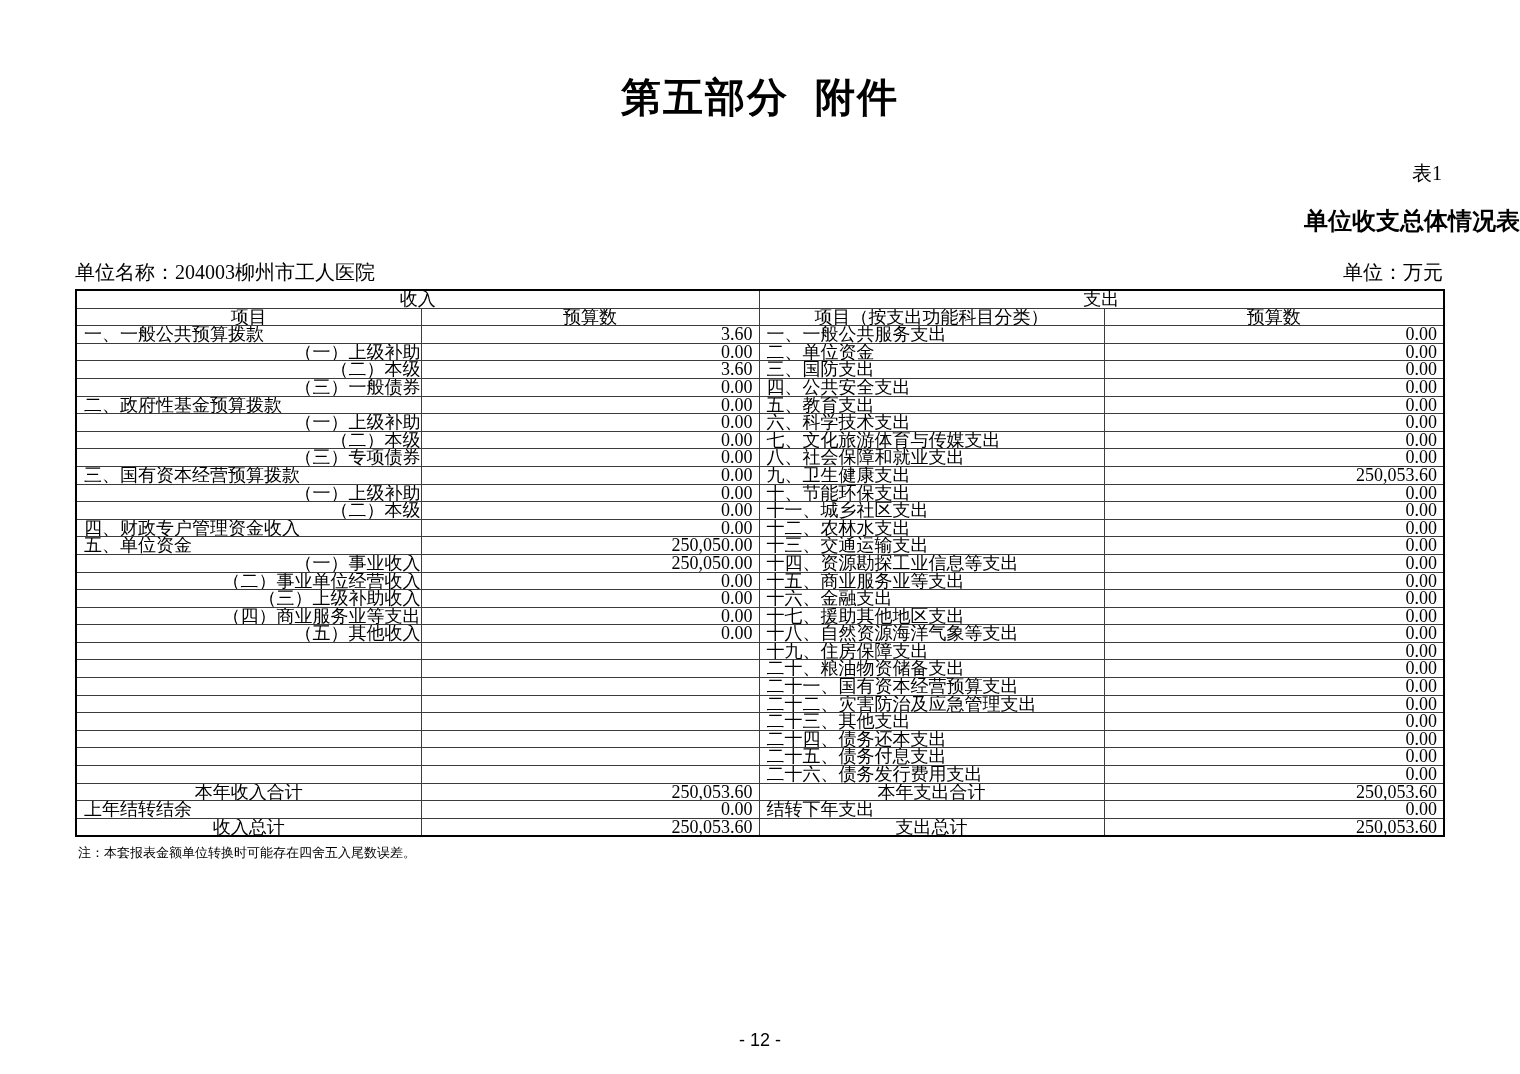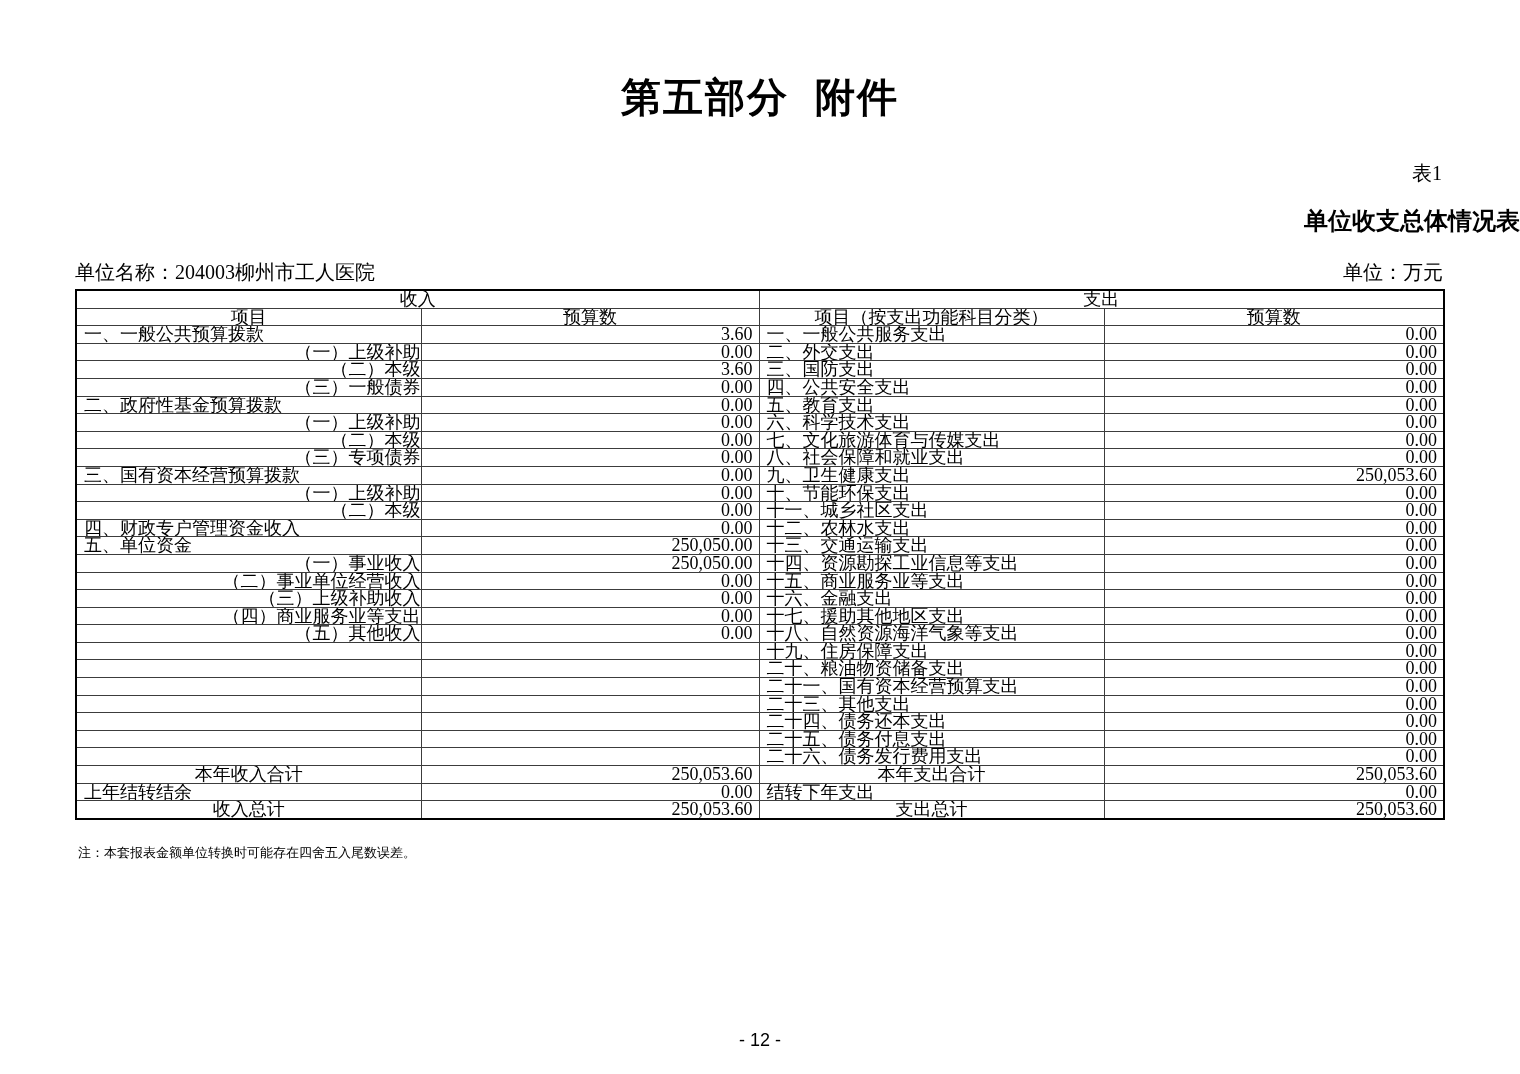--- a/index.html
+++ b/index.html
@@ -104,21 +104,21 @@
       <tbody>
           <tr>
             <td class="item ai-top">一、一般公共预算拨款</td>
             <td class="val">3.60</td>
             <td class="item ai-top">一、一般公共服务支出</td>
             <td class="val">0.00</td>
           </tr>
           <tr>
             <td class="item ai-sub">（一）上级补助</td>
             <td class="val">0.00</td>
-            <td class="item ai-top">二、外交支出</td>
+            <td class="item ai-top">二、单位资金</td>
             <td class="val">0.00</td>
           </tr>
           <tr>
             <td class="item ai-sub">（二）本级</td>
             <td class="val">3.60</td>
             <td class="item ai-top">三、国防支出</td>
             <td class="val">0.00</td>
           </tr>
           <tr>
             <td class="item ai-sub">（三）一般债券</td>
@@ -224,20 +224,26 @@
           </tr>
           <tr>
             <td class="item ai-top"></td>
             <td class="val"></td>
             <td class="item ai-top">二十一、国有资本经营预算支出</td>
             <td class="val">0.00</td>
           </tr>
           <tr>
             <td class="item ai-top"></td>
             <td class="val"></td>
+            <td class="item ai-top">二十二、灾害防治及应急管理支出</td>
+            <td class="val">0.00</td>
+          </tr>
+          <tr>
+            <td class="item ai-top"></td>
+            <td class="val"></td>
             <td class="item ai-top">二十三、其他支出</td>
             <td class="val">0.00</td>
           </tr>
           <tr>
             <td class="item ai-top"></td>
             <td class="val"></td>
             <td class="item ai-top">二十四、债务还本支出</td>
             <td class="val">0.00</td>
           </tr>
           <tr>

